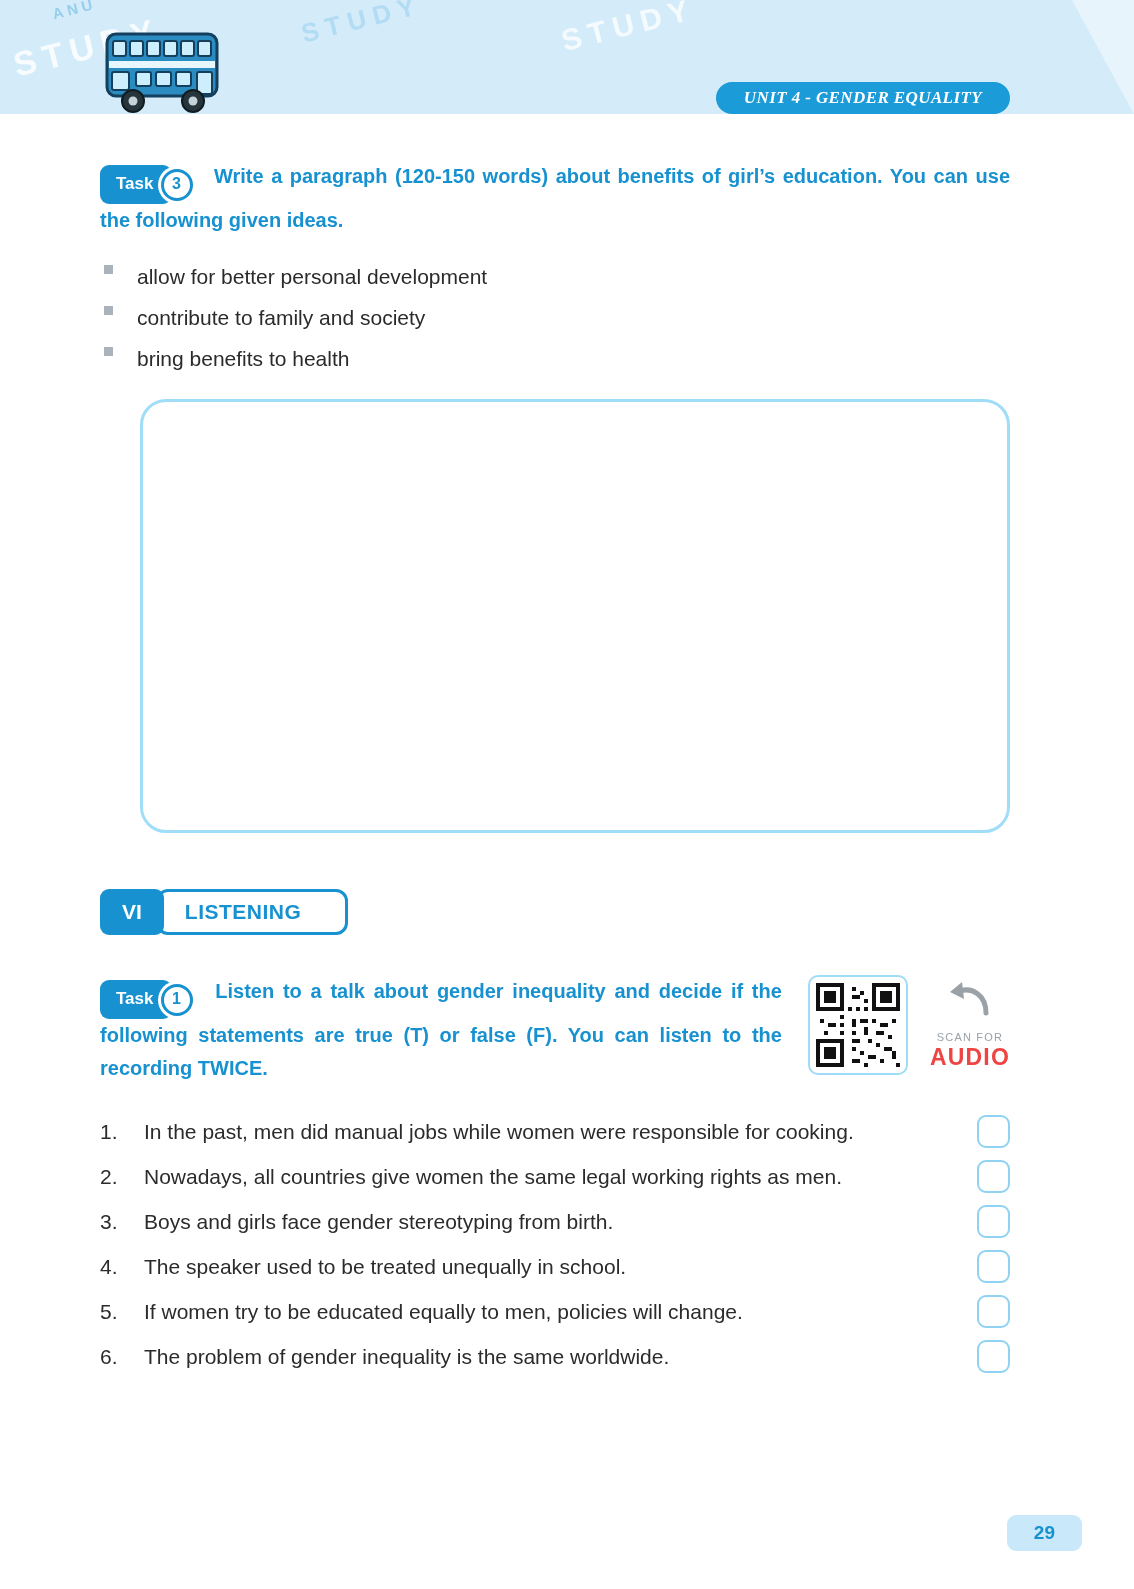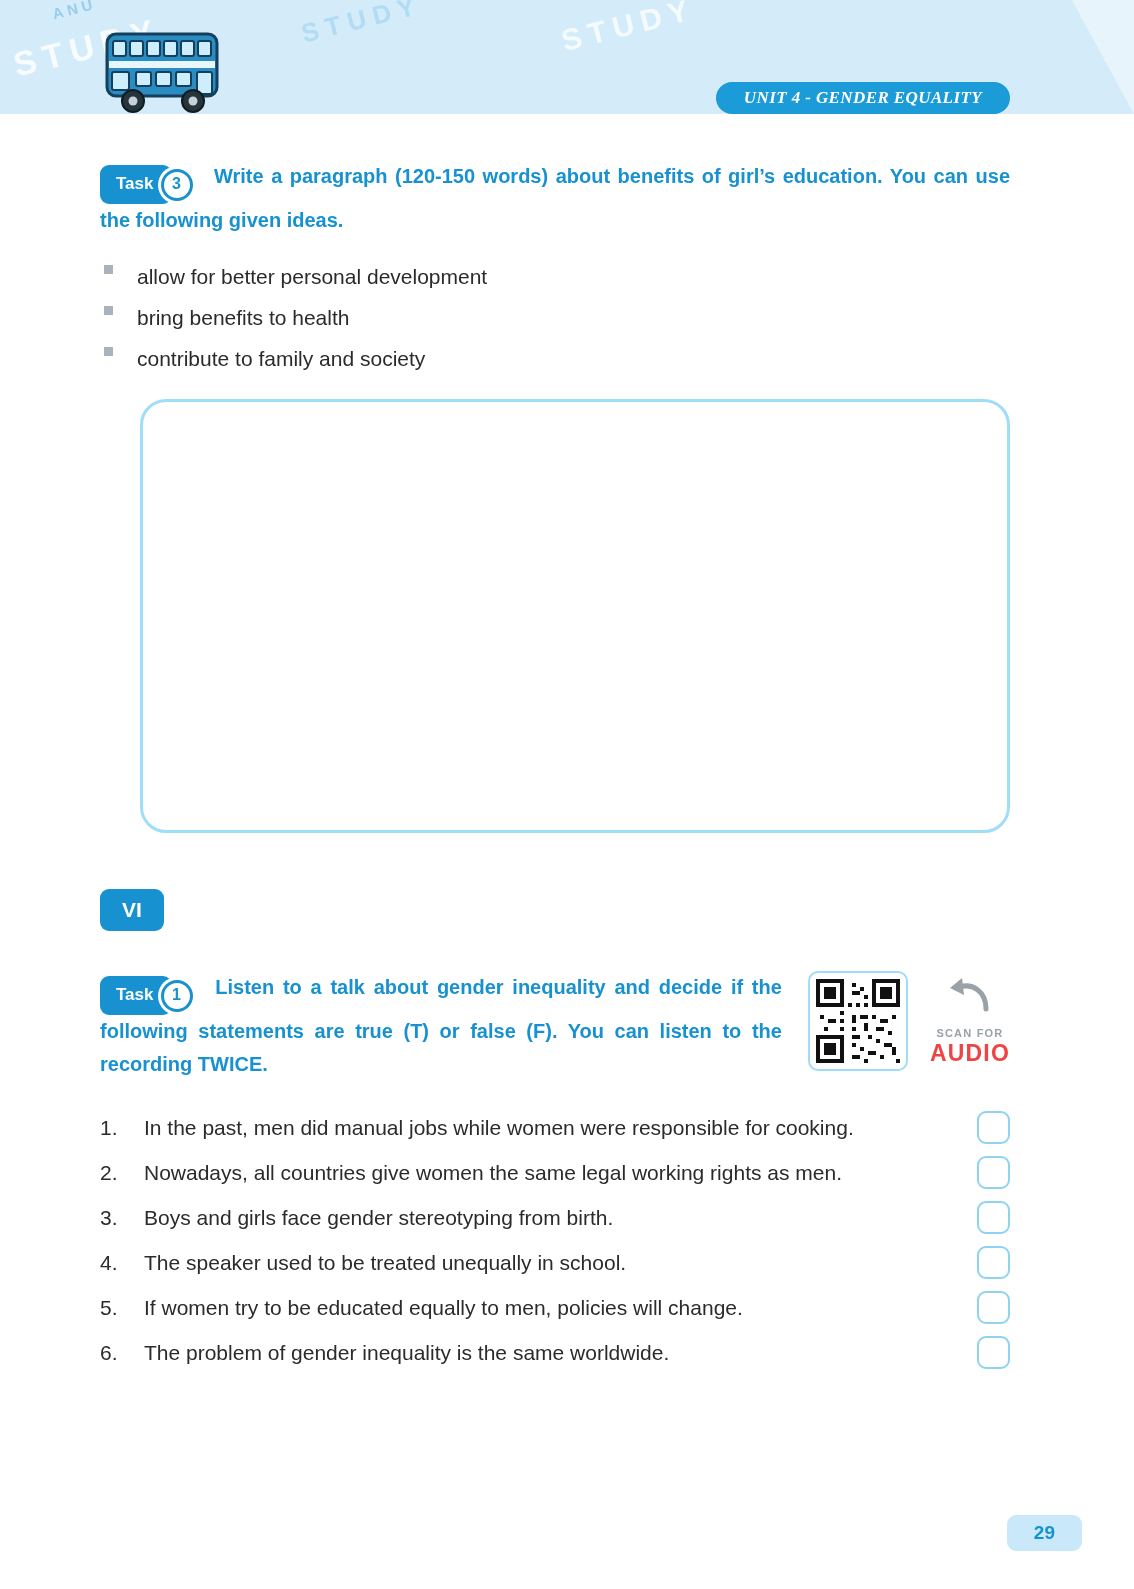--- a/index.html
+++ b/index.html
@@ -46,21 +46,21 @@
   .sec-title{border:3px solid #1791d0;color:#1791d0;font-weight:bold;font-size:21px;
     letter-spacing:0.5px;padding:8px 44px 8px 26px;border-radius:12px;margin-left:-8px;
     display:flex;align-items:center;background:#fff;}
 
   .task1-row{display:flex;align-items:flex-start;margin:40px 0 0;}
   .t1wrap{width:712px;}
   .t1wrap .task-line{margin:0;}
   .qr-box{margin-left:26px;border:2px solid #9edcf7;border-radius:10px;padding:6px;background:#fff;flex:0 0 auto;}
   .qr-box svg{display:block;}
   .audio-side{margin-left:22px;display:flex;flex-direction:column;align-items:center;padding-top:4px;flex:0 0 auto;}
-  .scanfor{font-size:11px;font-weight:bold;color:#9aa2a8;letter-spacing:1.2px;margin-top:8px;}
+  .scanfor{font-size:11px;font-weight:normal;color:#9aa2a8;letter-spacing:1.2px;margin-top:8px;}
   .audiotxt{font-size:23px;font-weight:bold;color:#ef4444;letter-spacing:1.2px;margin-top:1px;}
 
   .statements{list-style:none;margin:30px 0 0;padding:0;}
   .stmt{display:flex;align-items:center;margin:0 0 12px;font-size:21px;color:#2b2b2b;}
   .num{width:44px;flex:0 0 auto;}
   .stxt{flex:1 1 auto;padding-right:12px;}
   .cbox{width:29px;height:29px;border:2px solid #8fd2f2;border-radius:9px;flex:0 0 auto;background:#fff;}
 
   .page-badge{position:absolute;right:52px;bottom:38px;background:#c9e9fa;color:#1791d0;
     font-weight:bold;font-size:19px;padding:7px 27px;border-radius:9px;}
@@ -113,32 +113,33 @@
       <span>Write a paragraph (120-150 words) about benefits of girl’s education. You can use the following given ideas.</span>
     </p>
 
     <ul class="ideas">
       <li>
         <span class="sq"></span>
         <span>allow for better personal development</span>
       </li>
       <li>
         <span class="sq"></span>
-        <span>bring benefits to health</span>
+        <span>contribute to family and society</span>
       </li>
       <li>
         <span class="sq"></span>
-        <span>contribute to family and society</span>
+        <span>bring benefits to health</span>
       </li>
     </ul>
 
     <div class="write-box"></div>
 
     <div class="section-head">
       <span class="roman">VI</span>
+      <span class="sec-title">LISTENING</span>
     </div>
 
     <div class="task1-row">
       <div class="t1wrap">
         <p class="task-line">
           <span class="task-badge">
             <span class="task-chip">Task</span>
             <span class="task-circle">1</span>
           </span>
           <span>Listen to a talk about gender inequality and decide if the following statements are true (T) or false (F). You can listen to the recording TWICE.</span>

